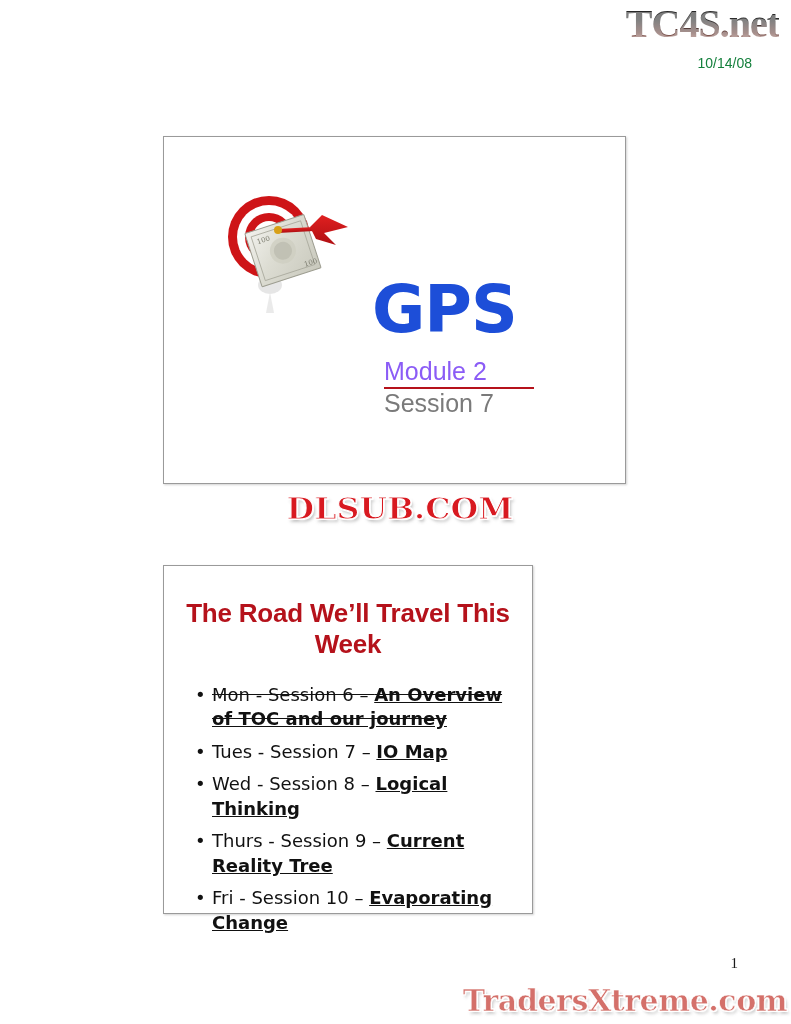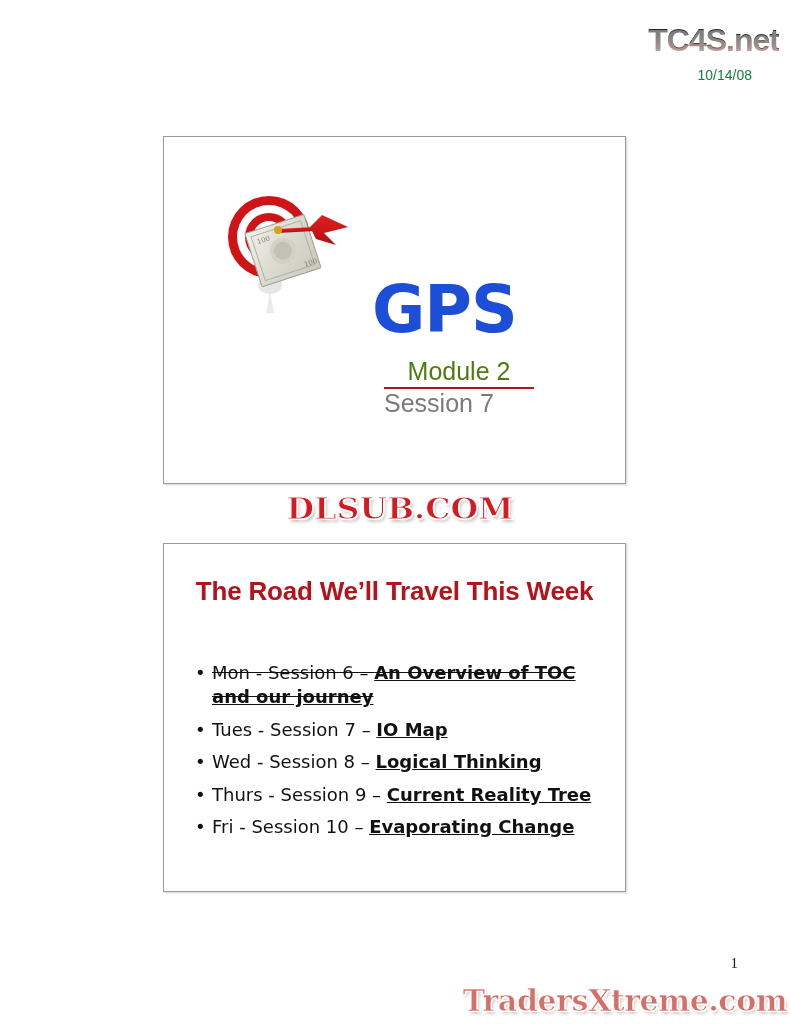--- a/index.html
+++ b/index.html
@@ -16,33 +16,32 @@
   }
 
   
   #header-brand {
     position: absolute;
     top: 4px;
     right: 12px;
     text-align: right;
   }
   #tc4s-logo {
-    font-family: Liberation Sans, sans-serif;
-    font-weight: bold;
-    font-size: 32px;
+    font-family: Liberation Serif, serif;
+    font-weight: bold;
+    font-size: 40px;
     letter-spacing: -1px;
     line-height: 1;
     color: #2b2b2b;
     background: linear-gradient(180deg, #1f1f1f 0%, #2e2e2e 40%, #6b4540 72%, #a8756d 92%, #c9a49c 100%);
     -webkit-background-clip: text;
     background-clip: text;
     -webkit-text-fill-color: transparent;
     text-shadow: 0 1px 0 rgba(255,255,255,0.4);
     white-space: nowrap;
-    margin-top: 20px;
   }
   #header-date {
     font-family: "Liberation Sans", sans-serif;
     font-size: 14px;
     color: #15803d;
     margin-top: 11px;
     margin-right: 27px;
   }
 
   
@@ -54,22 +53,22 @@
     box-sizing: border-box;
   }
   #slide-1 {
     left: 163px;
     top: 136px;
     width: 463px;
     height: 348px;
   }
   #slide-2 {
     left: 163px;
-    top: 543px;
-    width: 463px;
+    top: 565px;
+    width: 370px;
     height: 349px;
   }
 
   
   #gps-block {
     position: absolute;
     left: 60px;
     top: 48px;
     width: 350px;
     height: 240px;
@@ -90,24 +89,23 @@
     font-size: 65px;
     line-height: 1;
     letter-spacing: -1px;
     color: #1d4ed8;
   }
   #module-line {
     position: absolute;
     left: 160px;
     top: 172px;
     width: 150px;
-    text-align: center;
     font-family: "Liberation Sans", sans-serif;
     font-size: 25px;
-    color: #4d7c0f;
+    color: #8b5cf6;
     border-bottom: 2px solid #B5121B;
     padding-bottom: 1px;
   }
   #session-line {
     position: absolute;
     left: 160px;
     top: 204px;
     width: 150px;
     text-align: left;
     font-family: "Liberation Sans", sans-serif;

